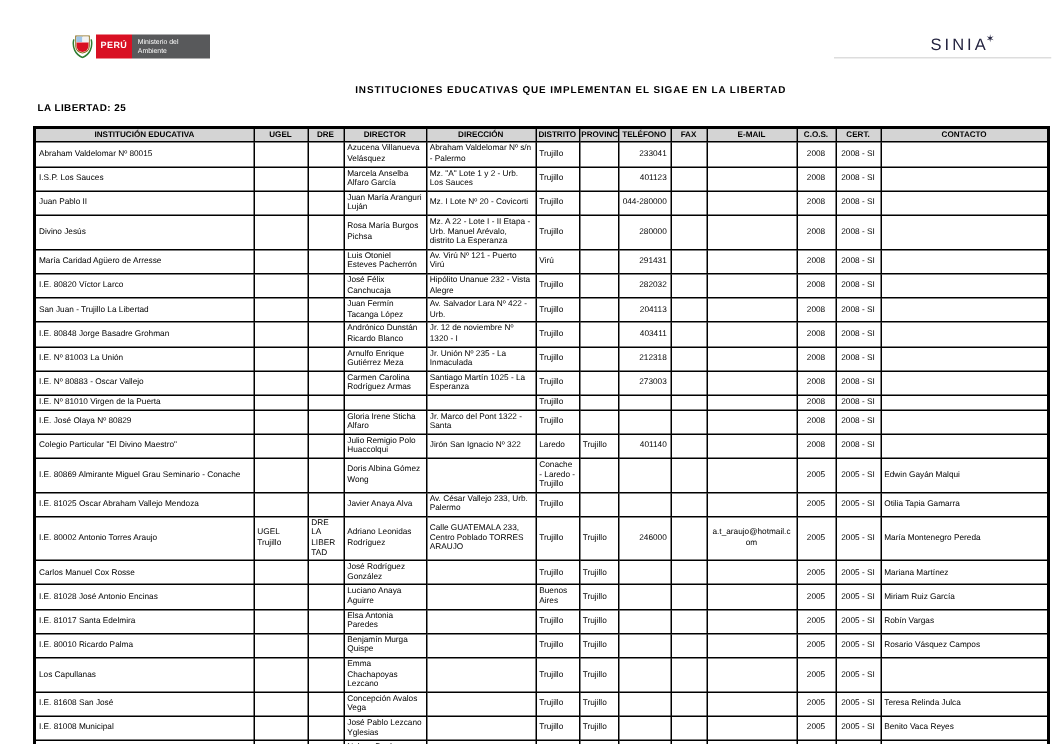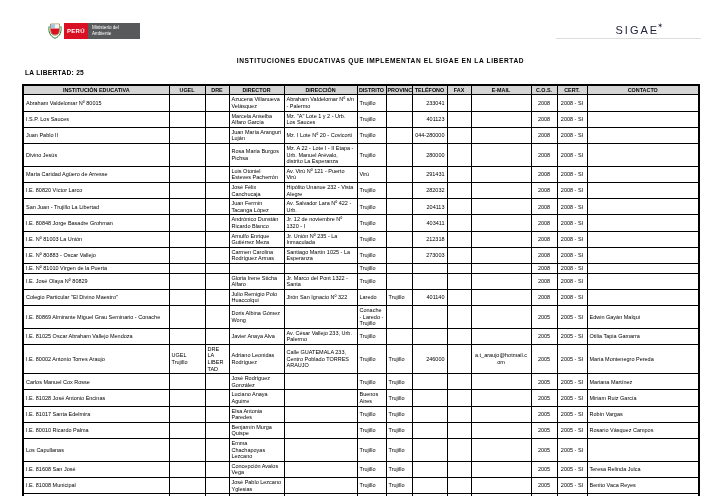--- a/index.html
+++ b/index.html
@@ -64,21 +64,21 @@
       <path d="M2.5 1 h9 v6.8 a4.5 4.5 0 0 1 -9 0 z" fill="#ffffff" stroke="#8a6d1a" stroke-width="0.7"></path>
       <path d="M2.9 1.4 h4 v3.6 h-4 z" fill="#9fc5e8"></path>
       <path d="M7.1 1.4 h4 v3.6 h-4 z" fill="#f2f2f2"></path>
       <path d="M3 5.4 h8 v2.3 a4 4 0 0 1 -8 0 z" fill="#d91023"></path>
     </svg>
     <div class="peru-box">PERÚ</div>
     <div class="ministry-box">Ministerio del Ambiente</div>
   </div>
 
   <div class="sinia">
-    <span class="sinia-text">SIGAE</span>
+    <span class="sinia-text">SINIA</span>
     <span class="sinia-star">✶</span>
   </div>
   <div class="sinia-line"></div>
 
   <div class="title">INSTITUCIONES EDUCATIVAS QUE IMPLEMENTAN EL SIGAE EN LA LIBERTAD</div>
   <div class="region">LA LIBERTAD: 25</div>
 
   <table class="data-table">
     <colgroup>
       <col class="c0">

